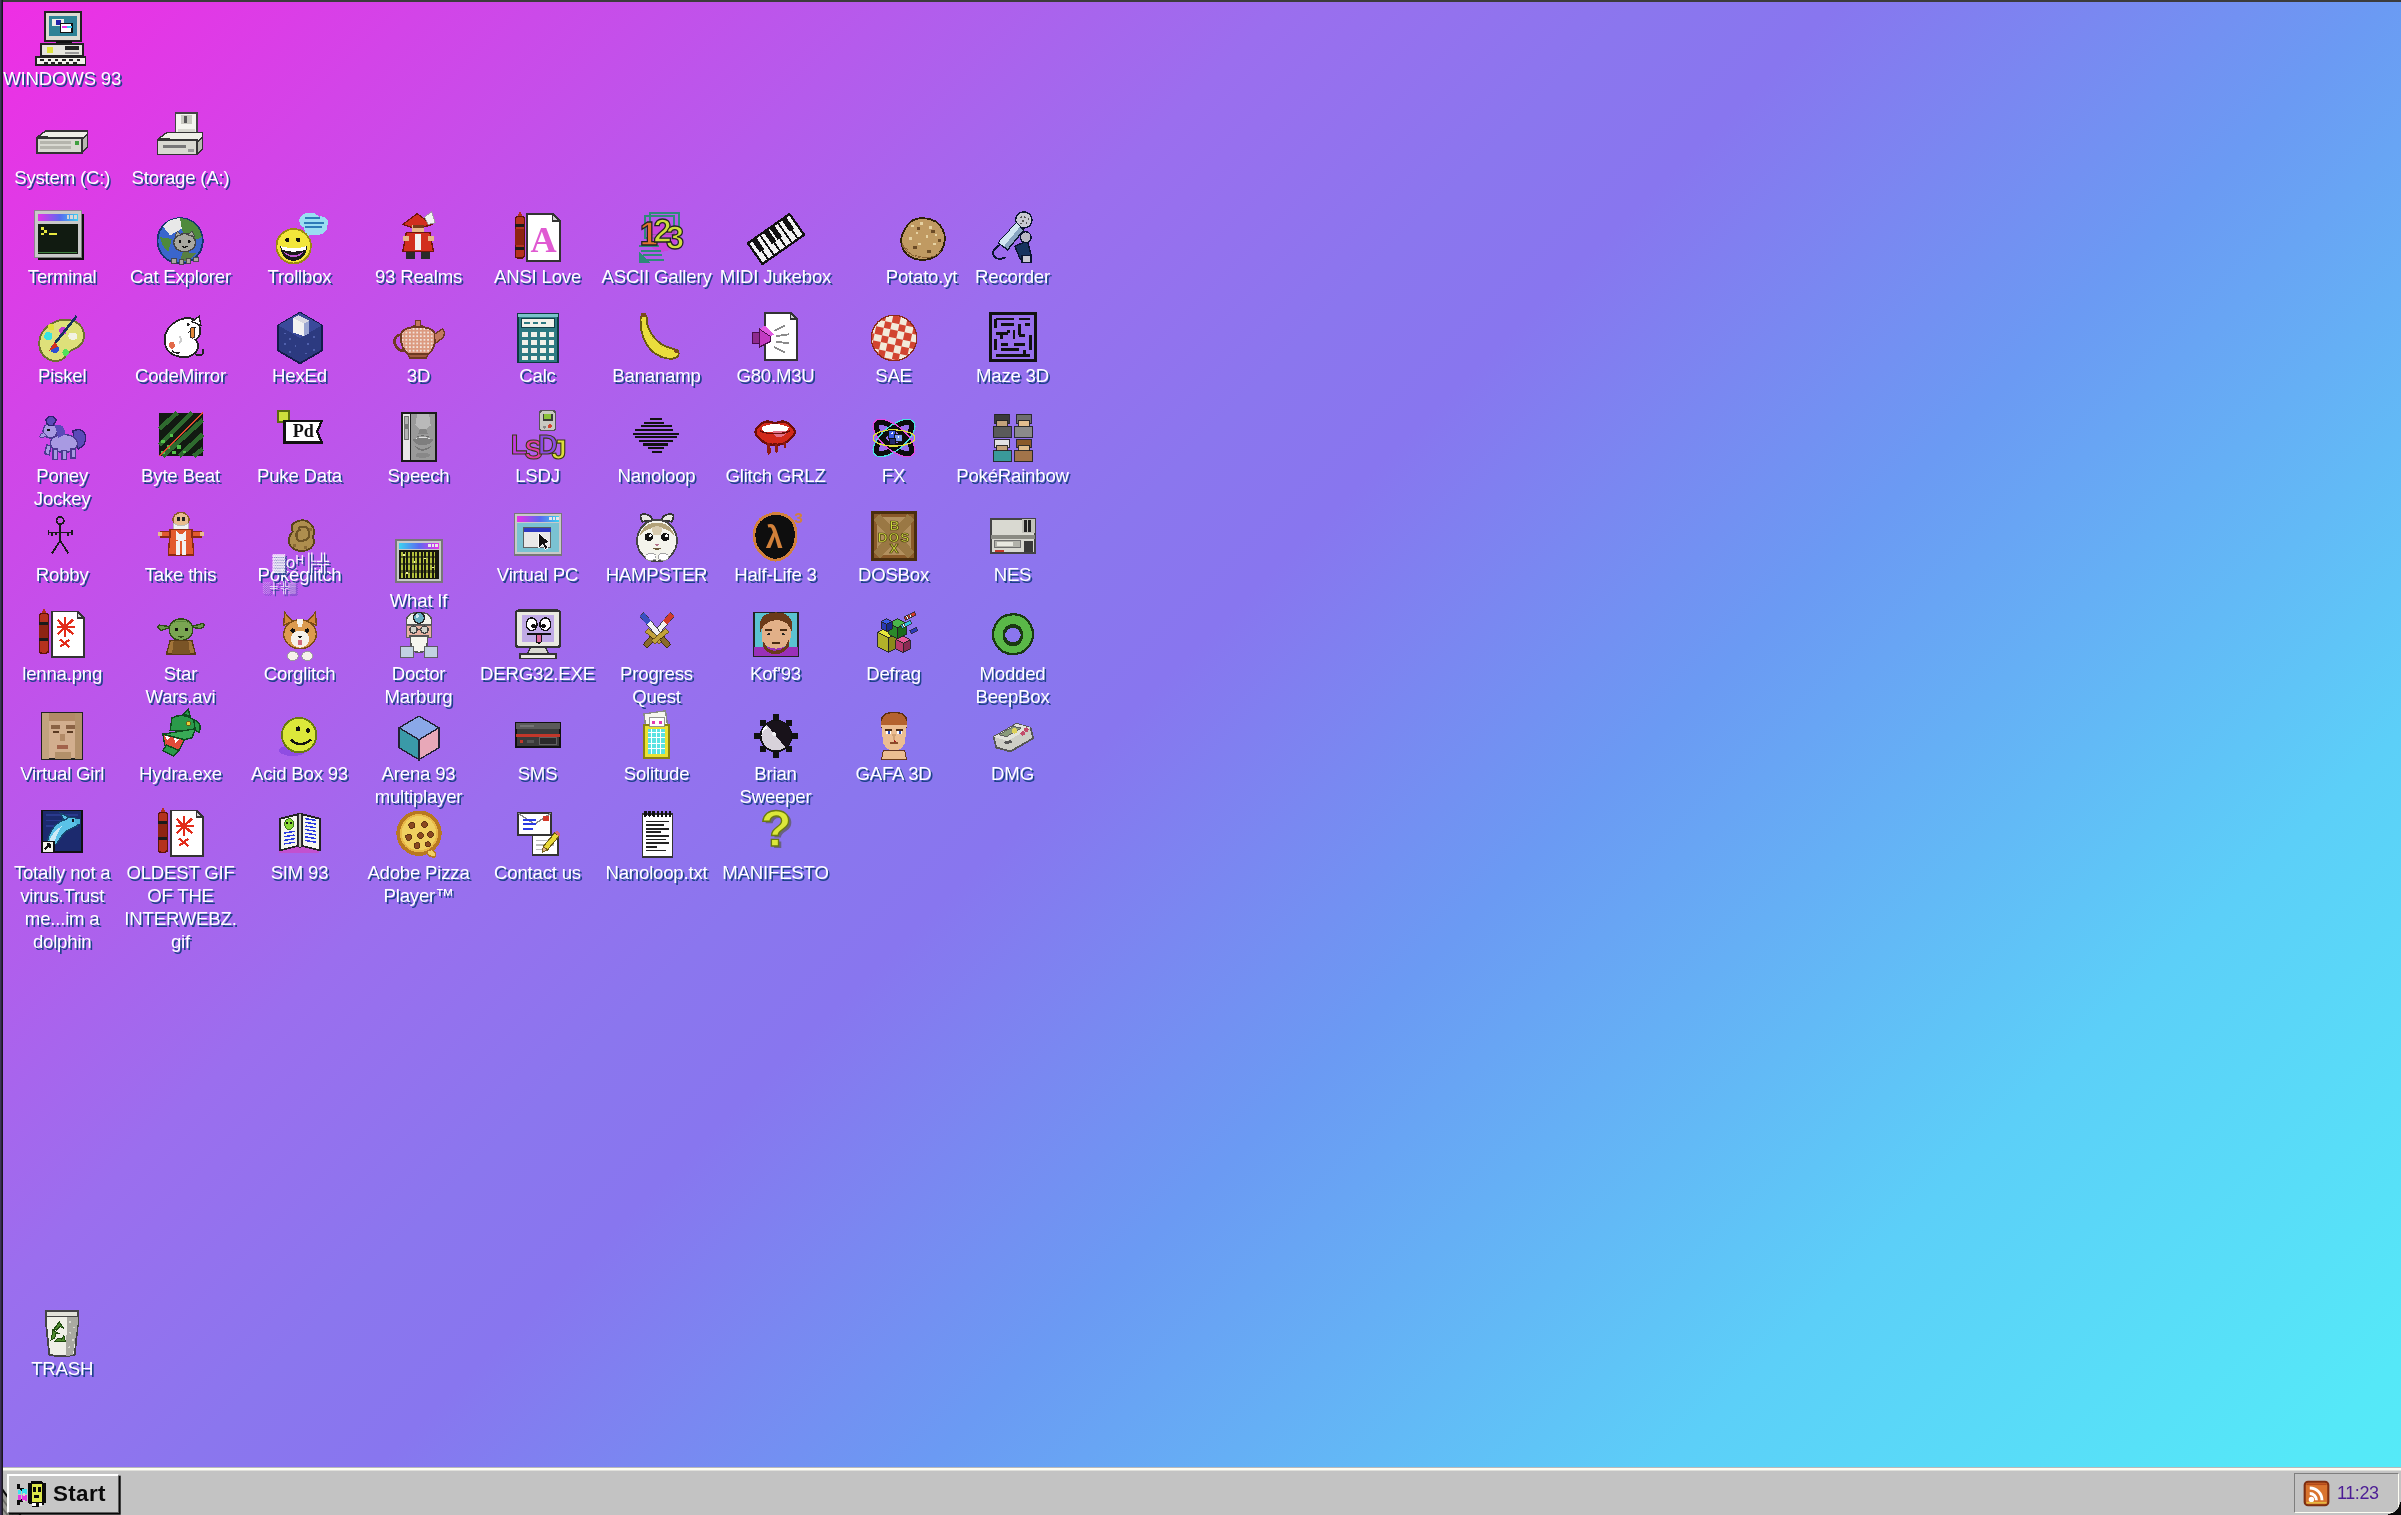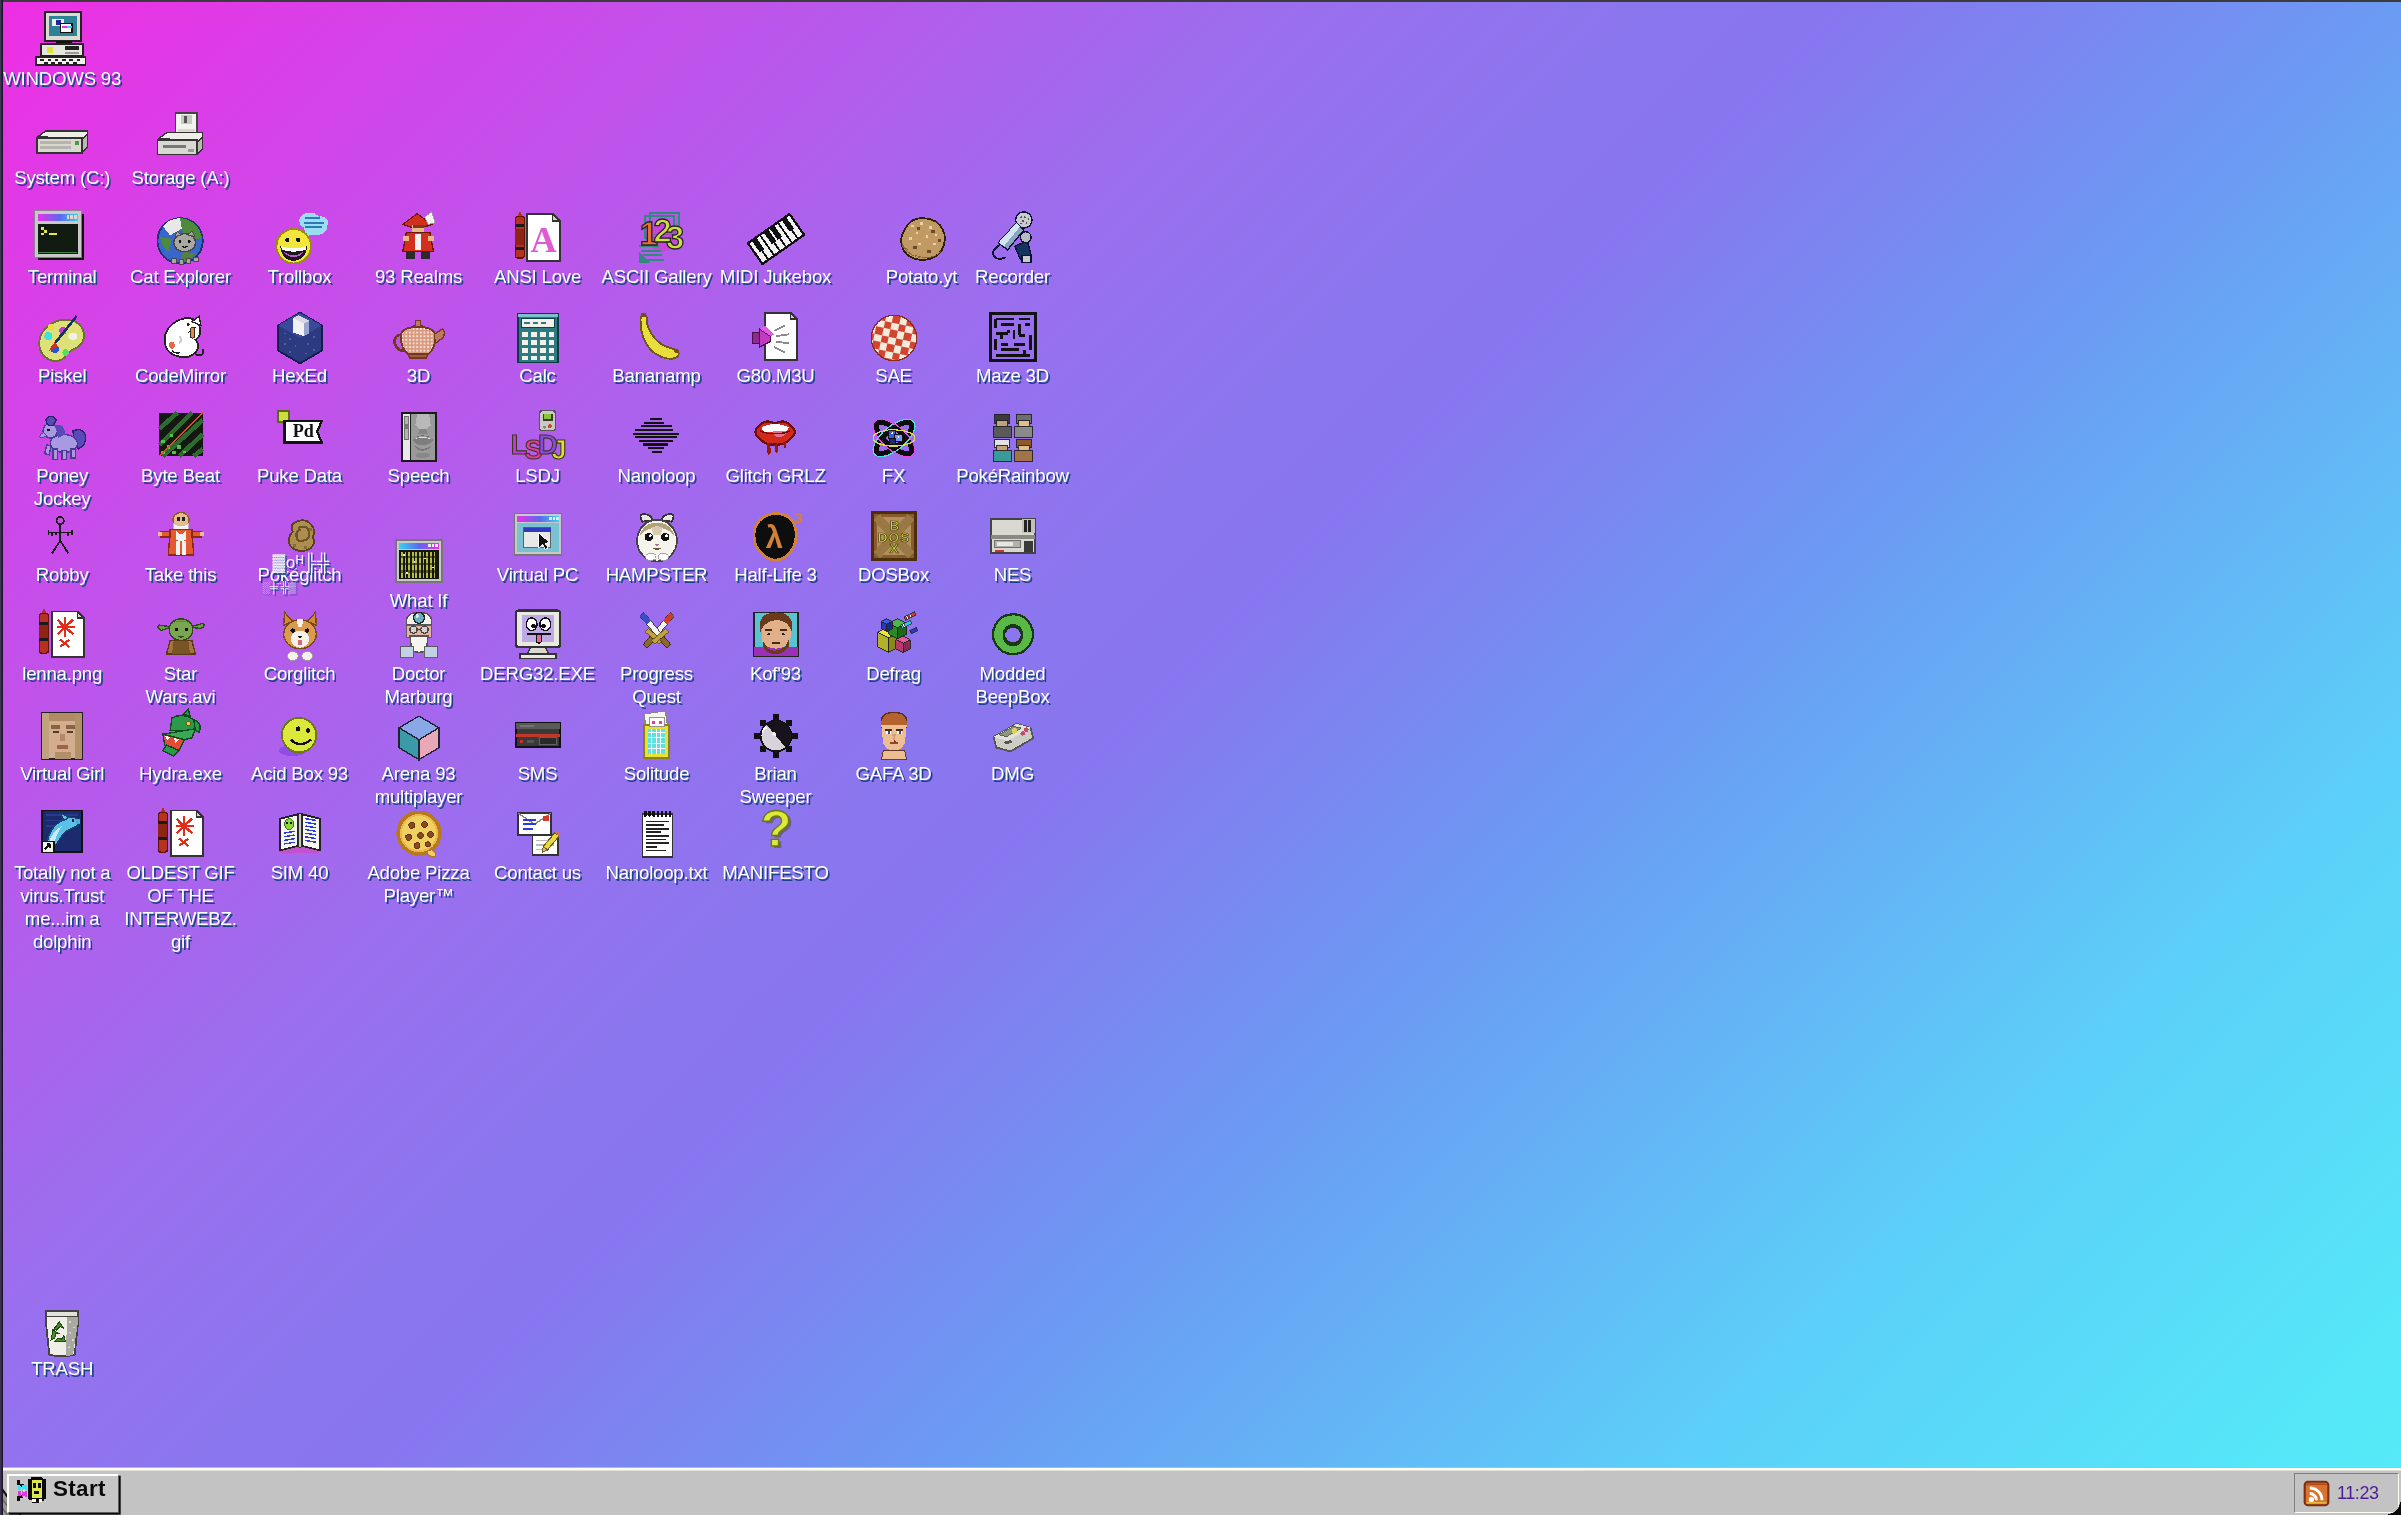--- a/index.html
+++ b/index.html
@@ -1,20 +1,20 @@
 <!DOCTYPE html>
 <html style="font-size:13.2px"><head><meta charset="utf-8"><style>html,body{margin:0;padding:0}
 body{width:2401px;height:1515px;overflow:hidden;position:relative;
 font-family:"Liberation Sans",sans-serif;
 background:linear-gradient(135deg,#ef2ee4 0%,#d344e8 11%,#b55bec 23%,#9b6eee 33%,#8b76ee 42%,#8876ef 47%,#6b9af3 61%,#5ccff8 80%,#55e8f8 96%,#55ebf8 100%);}
 .cell{position:absolute;width:121px;text-align:center;color:#fff;font-size:18.6px;line-height:23px;letter-spacing:-0.2px}
 .cell svg.ic{display:block;margin:-2.5px auto -2.1px auto;width:58px;height:58px}
 .lb{text-shadow:1.7px 1.7px 0 #1d4289}
 .taskbar{position:absolute;left:0;top:1467px;width:2401px;height:48px;background:#c3c3c3;border-top:1.7px solid #b9b9b9;box-shadow:inset 0 2.5px 0 #fdfdf3;z-index:40}
-.startbtn{position:absolute;left:6.6px;top:1474px;width:109px;height:36px;background:#c6c6c6;border-top:2.5px solid #fff;border-left:2.5px solid #fff;border-right:1.7px solid #5e5e5e;border-bottom:1.7px solid #5e5e5e;box-shadow:1.7px 1.7px 0 #0a0a0a;z-index:41;display:flex;}
+.startbtn{position:absolute;left:6.6px;top:1474px;width:109px;height:36px;background:#c6c6c6;border-top:2.5px solid #fff;border-left:2.5px solid #fff;border-right:1.7px solid #5e5e5e;border-bottom:1.7px solid #5e5e5e;box-shadow:1.7px 1.7px 0 #0a0a0a;z-index:41;display:flex;align-items:center}
 .startbtn svg{margin-left:7.5px}
 .startbtn b{font-size:22.4px;color:#0a0a0a;margin-left:5.8px;letter-spacing:0.4px}
 .tray{position:absolute;left:2294px;top:1473px;width:103px;height:38px;background:#c3c3c3;border-top:1.7px solid #7e7e7e;border-left:1.7px solid #7e7e7e;border-right:1.7px solid #fdfdf3;border-bottom:1.7px solid #fdfdf3;z-index:41;display:flex;align-items:center}
 .tray svg{margin-left:8.3px}
 .tray span{font-size:18px;color:#4c1d95;margin-left:6.6px;letter-spacing:-0.4px}
 .edgeT{position:absolute;left:0;top:0;width:2401px;height:1.7px;background:#3c3c3c;z-index:60}
 .edgeL{position:absolute;left:0;top:0;width:2.5px;height:1515px;background:linear-gradient(90deg,#4a3a6a,#101010);z-index:60}
 .cornerBR{position:absolute;right:0;top:1502px;width:13.2px;height:13.2px;z-index:70;background:radial-gradient(circle at 0 0,transparent 11.6px,#0a0a0a 12px)}
 .curl{position:absolute;left:0;top:1484px;z-index:40}
 </style></head><body>
@@ -1055,21 +1055,21 @@
       <path d="M34,9 L54,14 L54,49 L34,44 Z" fill="#f6f6ee" stroke="#222" stroke-width="2"></path>
       <path d="M30,9 L32,8 L34,9 L34,44 L32,46 L30,44 Z" fill="#c9c9c1" stroke="#222" stroke-width="1"></path>
       <ellipse cx="20" cy="20" rx="5" ry="6" fill="#8ad838" stroke="#2a6a0a" stroke-width="1"></ellipse>
       <circle cx="18" cy="19" r="1.2" fill="#111"></circle>
       <circle cx="22" cy="19" r="1.2" fill="#111"></circle>
       <g stroke="#2a3ae2" stroke-width="1.6">
         <path d="M14,30 l12,-2 M14,34 l12,-2 M14,38 l12,-2 M14,42 l12,-2"></path>
         <path d="M38,14 l12,2 M38,18 l12,2 M38,22 l12,2 M38,26 l12,2 M38,30 l12,2 M38,34 l12,2 M38,38 l12,2"></path>
       </g>
     </svg>
-    <div class="lb">SIM 40</div>
+    <div class="lb">SIM 93</div>
   </div>
 <div class="cell" style="left:358px;top:808px">
     <svg class="ic" viewBox="0 0 64 64" shape-rendering="crispEdges">
       <g transform="rotate(-12 32 30)">
         <circle cx="32" cy="30" r="23" fill="#e8b848" stroke="#b87820" stroke-width="4"></circle>
         <circle cx="32" cy="30" r="19" fill="#f0d060"></circle>
         <g fill="#8a4a20" stroke="#5a2e10" stroke-width="1">
           <circle cx="26" cy="20" r="3.4"></circle>
           <circle cx="40" cy="22" r="3.4"></circle>
           <circle cx="20" cy="32" r="3.4"></circle>

